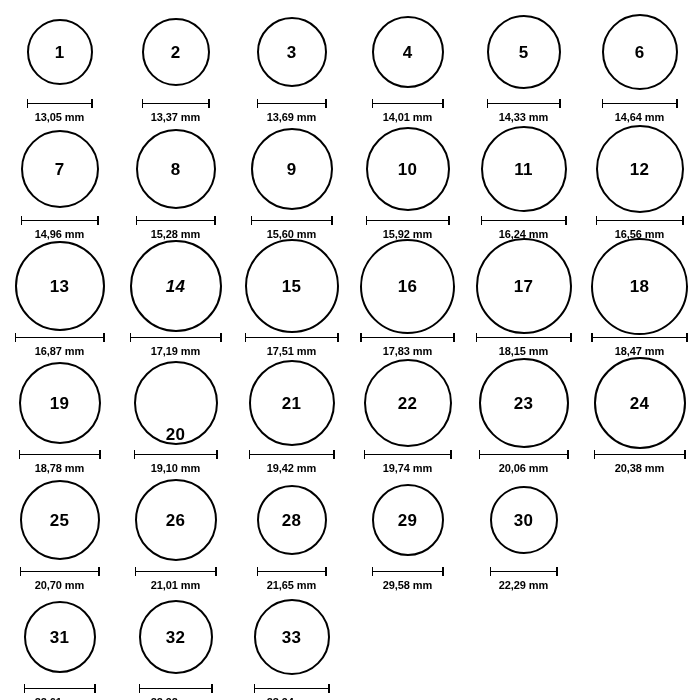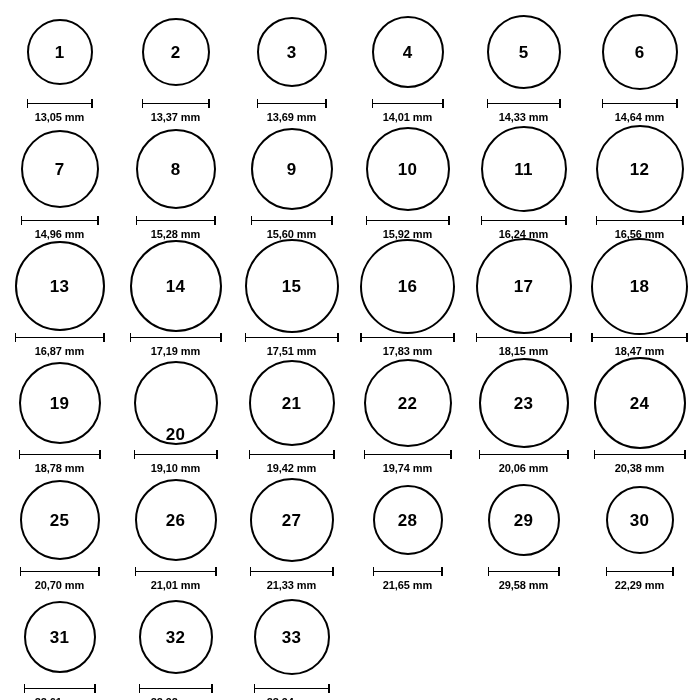--- a/index.html
+++ b/index.html
@@ -261,21 +261,21 @@
         </div>
         <div class="measure-bar" style="width: 90px;">
           <div class="h-line"></div>
           <div class="tick left"></div>
           <div class="tick right"></div>
         </div>
         <div class="measure-label">16,87 mm</div>
       </div>
       <div class="ring-cell">
         <div class="circle-wrap">
-          <div class="ring-circle" style="width: 92px; height: 92px;">
+          <div class="ring-circle" style="width: 92px; height: 92px; font-style: italic;">
             <span class="ring-number">14</span>
           </div>
         </div>
         <div class="measure-bar" style="width: 92px;">
           <div class="h-line"></div>
           <div class="tick left"></div>
           <div class="tick right"></div>
         </div>
         <div class="measure-label">17,19 mm</div>
       </div>
@@ -431,33 +431,20 @@
           <div class="ring-circle" style="width: 82px; height: 82px;">
             <span class="ring-number">26</span>
           </div>
         </div>
         <div class="measure-bar" style="width: 82px;">
           <div class="h-line"></div>
           <div class="tick left"></div>
           <div class="tick right"></div>
         </div>
         <div class="measure-label">21,01 mm</div>
-      </div>
-      <div class="ring-cell">
-        <div class="circle-wrap">
-          <div class="ring-circle" style="width: 84px; height: 84px;">
-            <span class="ring-number">27</span>
-          </div>
-        </div>
-        <div class="measure-bar" style="width: 84px;">
-          <div class="h-line"></div>
-          <div class="tick left"></div>
-          <div class="tick right"></div>
-        </div>
-        <div class="measure-label">21,33 mm</div>
       </div>
       <div class="ring-cell">
         <div class="circle-wrap">
           <div class="ring-circle" style="width: 70px; height: 70px;">
             <span class="ring-number">28</span>
           </div>
         </div>
         <div class="measure-bar" style="width: 70px;">
           <div class="h-line"></div>
           <div class="tick left"></div>

